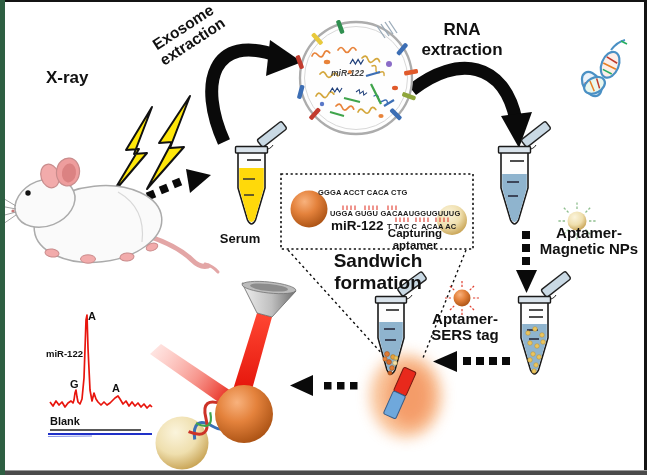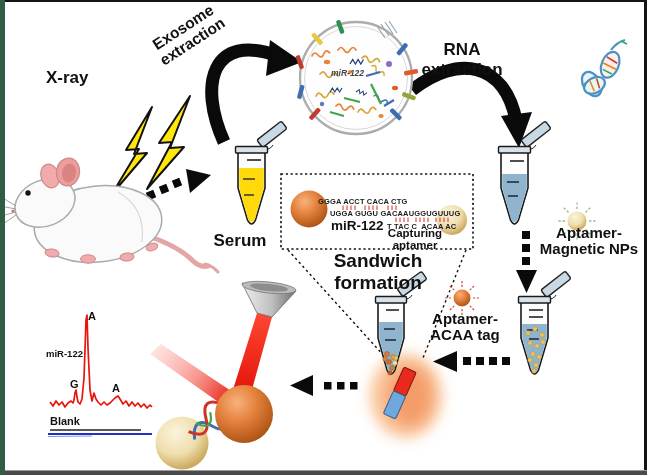--- a/index.html
+++ b/index.html
@@ -357,48 +357,48 @@
     </g>
   </svg>
 
   <div class="lbl" style="left:46px;top:68px;font-size:17px;">X-ray</div>
 
   <div class="lbl ctr" style="left:132px;top:18px;width:112px;font-size:15.5px;line-height:1.08;transform:rotate(-33deg);">
     <div>Exosome</div>
     <div>extraction</div>
   </div>
 
-  <div class="lbl ctr" style="left:209px;top:231px;width:62px;font-size:17px;">Serum</div>
-
-  <div class="lbl ctr" style="left:417px;top:20px;width:90px;font-size:17px;line-height:1.2;margin-top:20px;">
+  <div class="lbl ctr" style="left:209px;top:231px;width:62px;font-size:13px;">Serum</div>
+
+  <div class="lbl ctr" style="left:417px;top:20px;width:90px;font-size:17px;line-height:1.2;">
     <div>RNA</div>
     <div>extraction</div>
   </div>
 
   <div class="lbl" style="left:331px;top:68px;font-size:8.5px;font-style:italic;color:#444;">miR-122</div>
 
-  <div class="lbl seq" style="left:318px;top:197px;font-size:7.5px;">GGGA ACCT CACA CTG</div>
+  <div class="lbl seq" style="left:318px;top:188px;font-size:7.5px;">GGGA ACCT CACA CTG</div>
   <div class="lbl seq" style="left:330px;top:209px;font-size:7.5px;">UGGA GUGU GACAAUGGUGUUUG</div>
   <div class="lbl" style="left:331px;top:218px;font-size:13.5px;">miR-122</div>
   <div class="lbl seq" style="left:387px;top:222px;font-size:7.5px;">T TAC C  ACAA AC</div>
   <div class="lbl ctr" style="left:386px;top:228px;width:58px;font-size:11.5px;line-height:1.0;">
     <div>Capturing</div>
     <div>aptamer</div>
   </div>
 
   <div class="lbl ctr" style="left:292px;top:250px;width:172px;font-size:19px;">Sandwich formation</div>
 
   <div class="lbl ctr" style="left:536px;top:225px;width:106px;font-size:15px;line-height:1.08;">
     <div>Aptamer-</div>
     <div>Magnetic NPs</div>
   </div>
 
   <div class="lbl ctr" style="left:427px;top:311px;width:76px;font-size:15px;line-height:1.08;">
     <div>Aptamer-</div>
-    <div>ACAA tag</div>
+    <div>SERS tag</div>
   </div>
 
   <div class="lbl ctr" style="left:348px;top:412px;width:86px;font-size:15px;line-height:1.08;">
   </div>
 
 
   <div class="lbl" style="left:46px;top:348px;font-size:9.5px;">miR-122</div>
   <div class="lbl" style="left:70px;top:378px;font-size:11px;">G</div>
   <div class="lbl" style="left:88px;top:310px;font-size:11px;">A</div>
   <div class="lbl" style="left:112px;top:382px;font-size:11px;">A</div>

